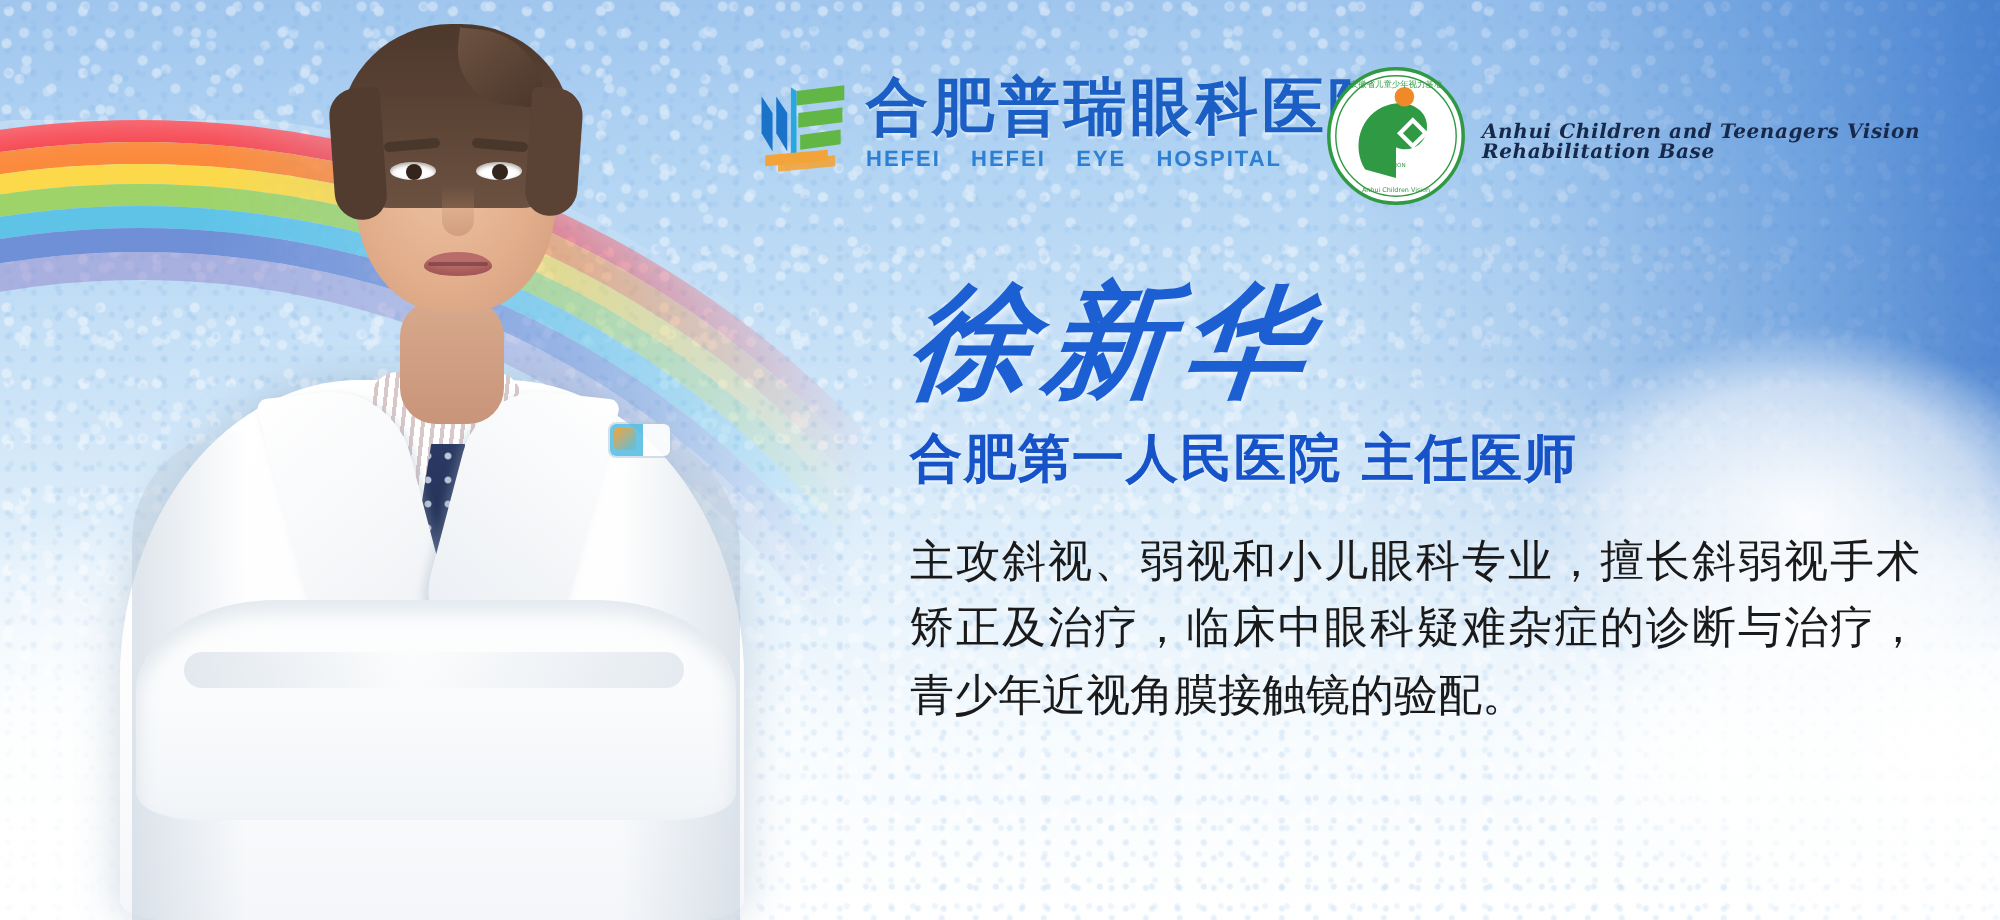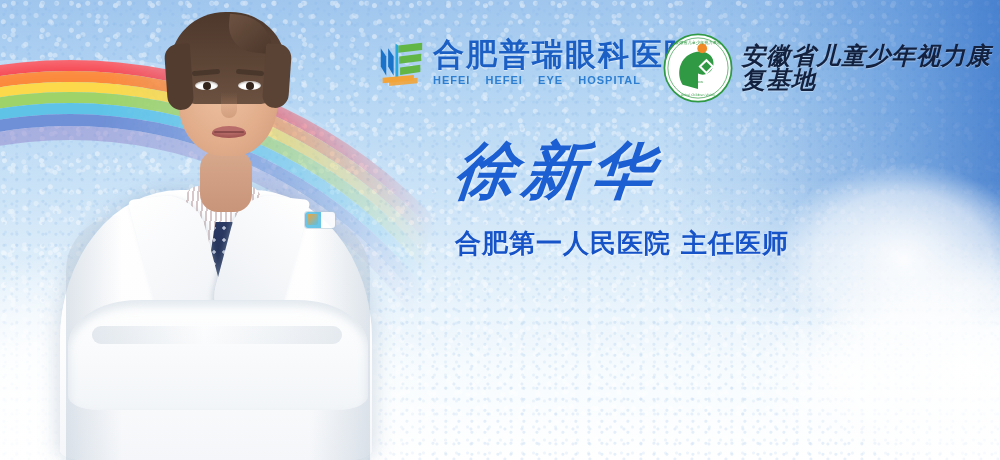--- a/index.html
+++ b/index.html
@@ -235,21 +235,21 @@
     text-shadow:1px 2px 3px rgba(255,255,255,.6);
     transform:skewX(-6deg);
   }
   .doc-rank{
     font-family:"DejaVu Sans","Liberation Sans",sans-serif;
     font-size:30px;font-weight:bold;color:#ef1b2a;letter-spacing:6px;
     padding-bottom:6px;
     text-shadow:0 1px 1px rgba(255,255,255,.5);
   }
   .doc-title{
-    margin-top:24px;
+    margin-top:10px;
     font-family:"DejaVu Sans","Liberation Sans",sans-serif;
     font-size:26px;font-weight:bold;color:#1652c8;letter-spacing:1px;
     text-shadow:0 1px 1px rgba(255,255,255,.45);
   }
   .doc-desc{
     margin-top:18px;width:505px;
     font-family:"DejaVu Sans","Liberation Sans",sans-serif;
     font-size:22px;line-height:1.52;color:#1a1a1a;
     letter-spacing:0px;text-align:justify;
   }
@@ -343,24 +343,25 @@
       <circle cx="50" cy="50" r="43" fill="#ffffff" stroke="#2f9a43" stroke-width="1"></circle>
       <path d="M28 74 C18 58 24 34 44 28 C60 23 74 32 72 46 C70 58 58 62 50 58 L50 80 Z" fill="#2f9a43"></path>
       <rect x="54" y="40" width="16" height="16" transform="rotate(45 62 48)" fill="#ffffff"></rect>
       <rect x="57" y="43" width="10" height="10" transform="rotate(45 62 48)" fill="#2f9a43"></rect>
       <circle cx="56" cy="22" r="7" fill="#f08a28"></circle>
       <text x="50" y="15" font-size="6" fill="#2f9a43" text-anchor="middle" font-family="DejaVu Sans, sans-serif">安徽省儿童少年视力基地</text>
       <text x="50" y="90" font-size="4.6" fill="#2f9a43" text-anchor="middle" font-family="DejaVu Sans, sans-serif">Anhui Children Vision</text>
       <text x="50" y="72" font-size="4" fill="#2f9a43" text-anchor="middle" font-family="DejaVu Sans, sans-serif">VISION</text>
     </svg>
     <div class="right-text">
-      <div class="right-cn">安徽省儿童少年视力康复基地</div>
+      <div class="right-en">Anhui  Children and Teenagers Vision Rehabilitation Base</div>
     </div>
   </div>
 
   <div class="info">
     <div class="name-row">
       <div class="doc-name">徐新华</div>
     </div>
     <div class="doc-title">合肥第一人民医院  主任医师</div>
+    <div class="doc-desc">主攻斜视、弱视和小儿眼科专业，擅长斜弱视手术矫正及治疗，临床中眼科疑难杂症的诊断与治疗，青少年近视角膜接触镜的验配。</div>
   </div>
 
 </div>
 
 </body></html>

